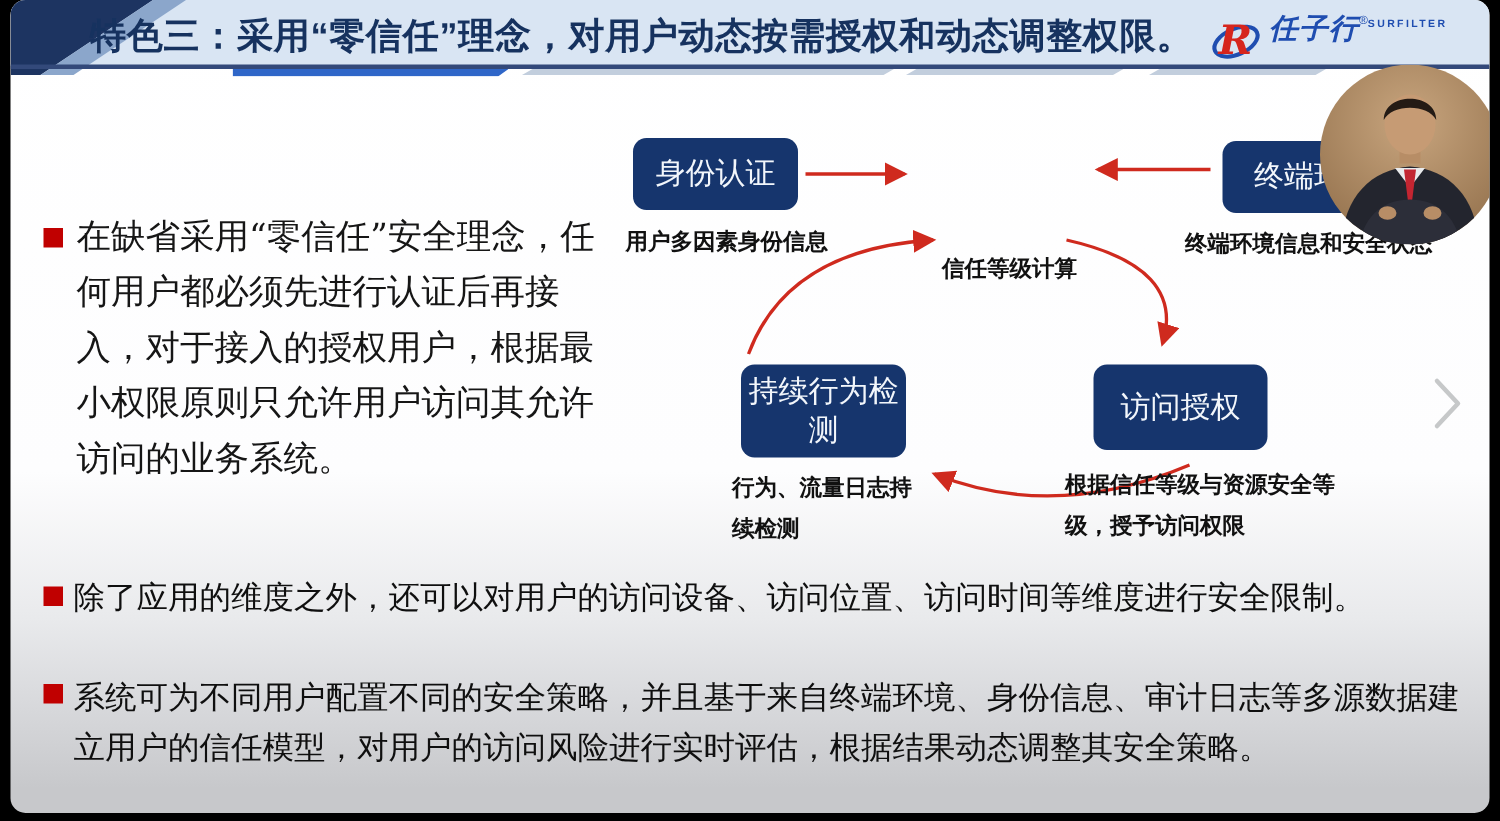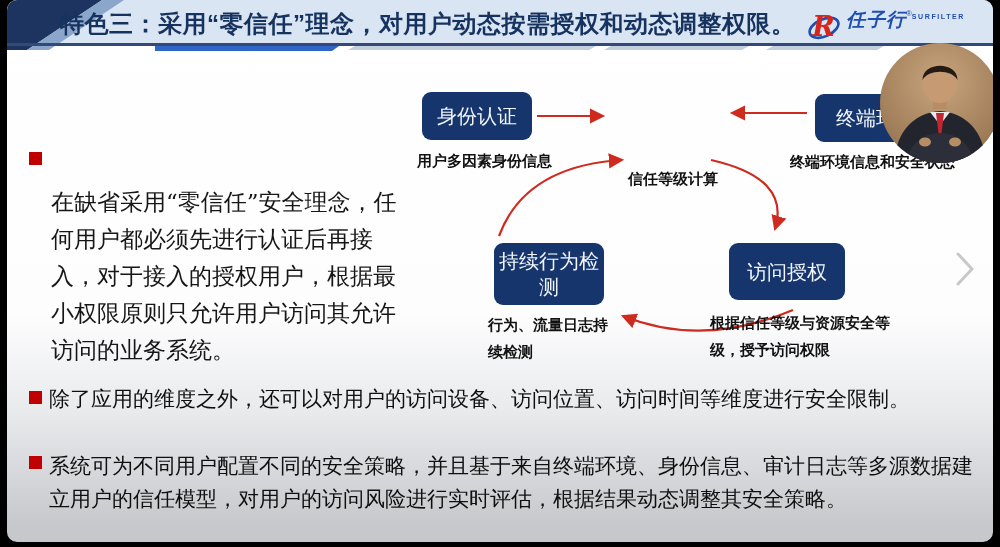--- a/index.html
+++ b/index.html
@@ -48,21 +48,21 @@
   .c-access{left:703px;top:310px;width:195px;}
   .arrows{position:absolute;left:0;top:0;width:986px;height:542px;z-index:0;pointer-events:none;}
   
   .bullet-marker{position:absolute;left:0;top:7px;width:13px;height:13px;background:#c00000;}
   .b1{position:absolute;left:22px;top:140px;width:386px;font-size:23px;line-height:37px;color:#161616;
     font-family:"DejaVu Serif","Liberation Serif",serif;}
   .b1 .bullet-marker{top:12px;}
   .b2{position:absolute;left:22px;top:384px;width:955px;font-size:21px;line-height:30px;color:#0f0f0f;}
   .b3{position:absolute;left:22px;top:449px;width:948px;font-size:21px;line-height:33px;color:#0f0f0f;}
   .btext{display:block;padding-left:20px;}
-  .b1 .btext{padding-left:22px;margin-top:44px;}
+  .b1 .btext{padding-left:22px;}
   
   .next-chevron{position:absolute;left:945px;top:250px;width:26px;height:38px;z-index:6;cursor:pointer;}
 </style>
 </head>
 <body>
 
 <div class="stage">
   <div class="slide">
 
     <div class="header">

